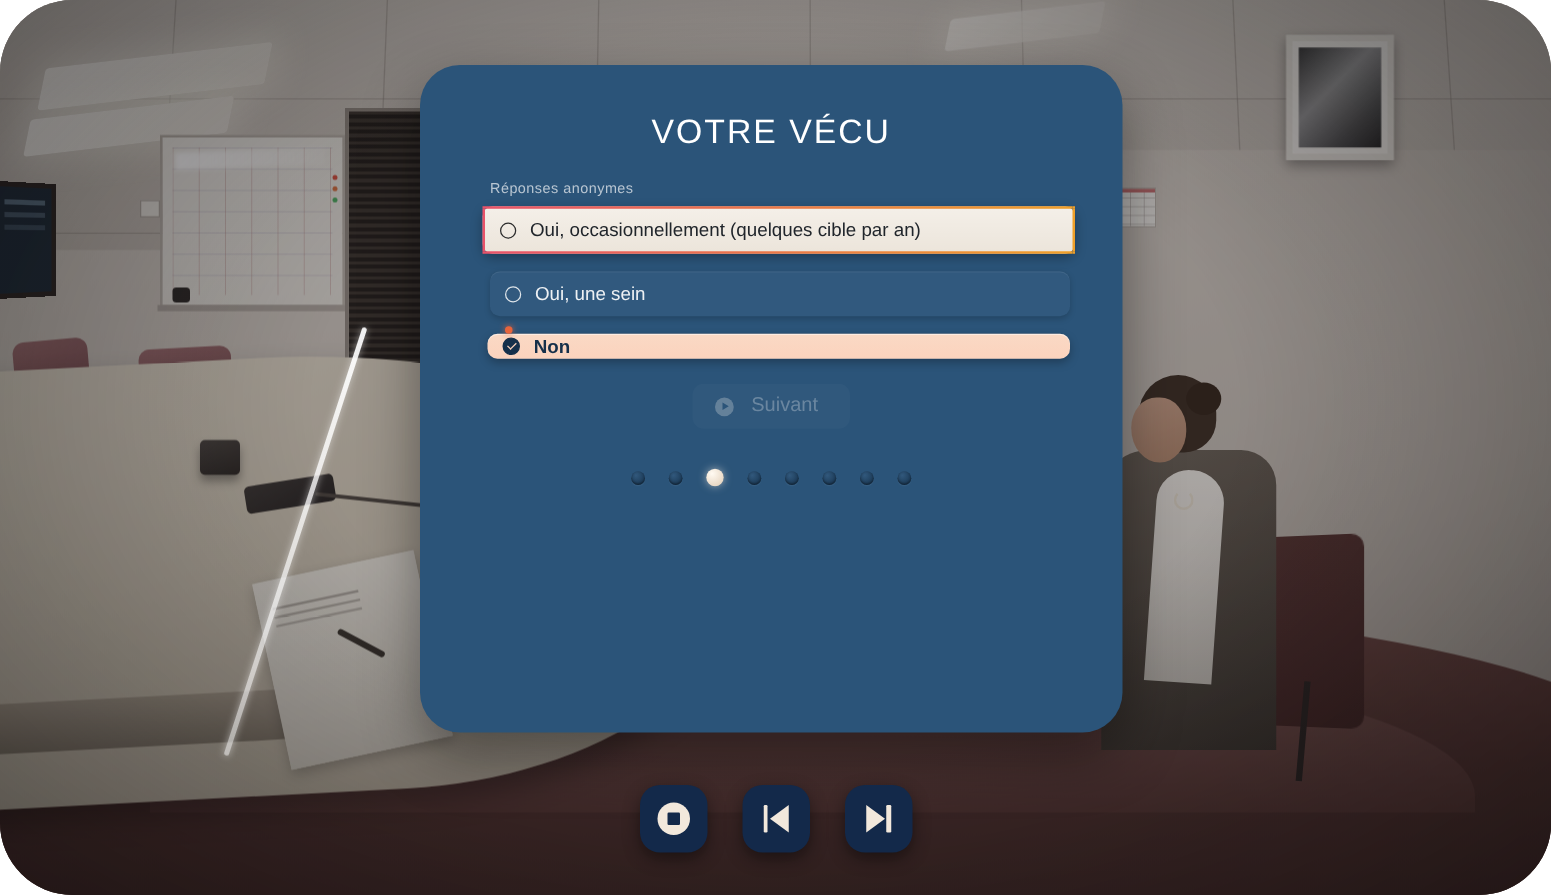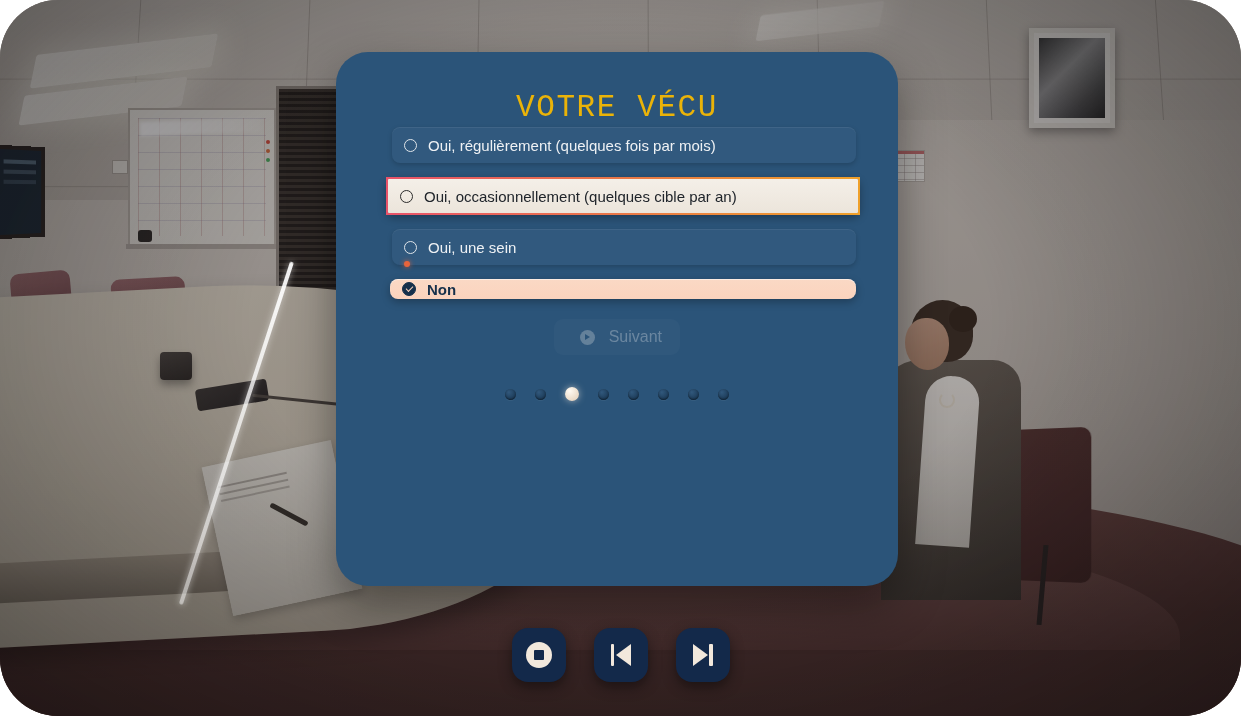--- a/index.html
+++ b/index.html
@@ -295,26 +295,25 @@
     left: 336px; top: 52px;
     width: 562px; height: 534px;
     background: #2b5479;
     border-radius: 32px;
     box-shadow: 0 18px 46px rgba(0,0,0,.42);
     padding: 26px 28px 0 28px;
   }
 
   .panel-title {
     text-align: center;
-    color: #eab308;
-    font-size: 31px;
+    color: #ffffff;
+    font-size: 27px;
     font-weight: 400;
     letter-spacing: 1.6px;
     padding-top: 12px;
-    font-family: Liberation Mono, monospace;
   }
 
   .panel-question {
     color: #dfe4e8;
     font-size: 16.5px;
     line-height: 1.25;
     font-weight: 400;
     margin: 22px 0 0 22px;
     width: 490px;
   }
@@ -398,21 +397,20 @@
   
   .next-wrap { display: flex; justify-content: center; margin-top: 20px; }
   .next-button {
     display: flex; align-items: center; gap: 14px;
     width: 126px; height: 36px;
     padding: 0 18px;
     border-radius: 9px;
     background: rgba(255,255,255,.045);
     opacity: .55;
     cursor: default;
-    justify-content: flex-end;
   }
   .next-button .play-icon {
     position: relative;
     width: 15px; height: 15px;
     border-radius: 50%;
     background: #94a6b6;
     flex: 0 0 auto;
   }
   .next-button .play-icon::after {
     content: "";
@@ -556,27 +554,24 @@
     <div class="vignette"></div>
   </div>
 
   <div class="laser"></div>
 
   <div class="survey-panel">
 
     <div class="panel-title">VOTRE VÉCU</div>
 
 
+    <div class="anon-label">Réponses anonymes</div>
 
     <div class="options">
 
-      <div class="option-row">
-        <span class="radio"></span>
-        <span class="opt-label">Oui, régulièrement (quelques fois par mois)</span>
-      </div>
 
       <div class="option-row is-hover">
         <span class="radio"></span>
         <span class="opt-label">Oui, occasionnellement (quelques cible par an)</span>
       </div>
 
       <div class="option-row">
         <span class="radio"></span>
         <span class="opt-label">Oui, une sein</span>
       </div>

